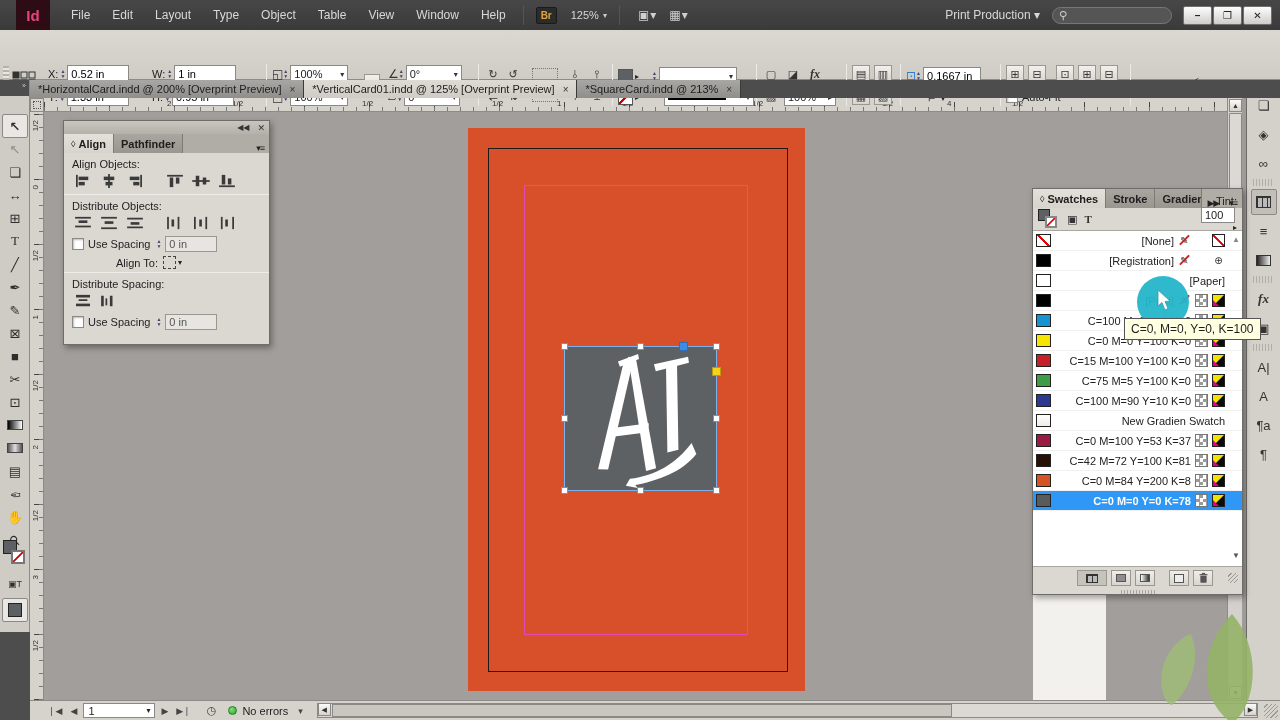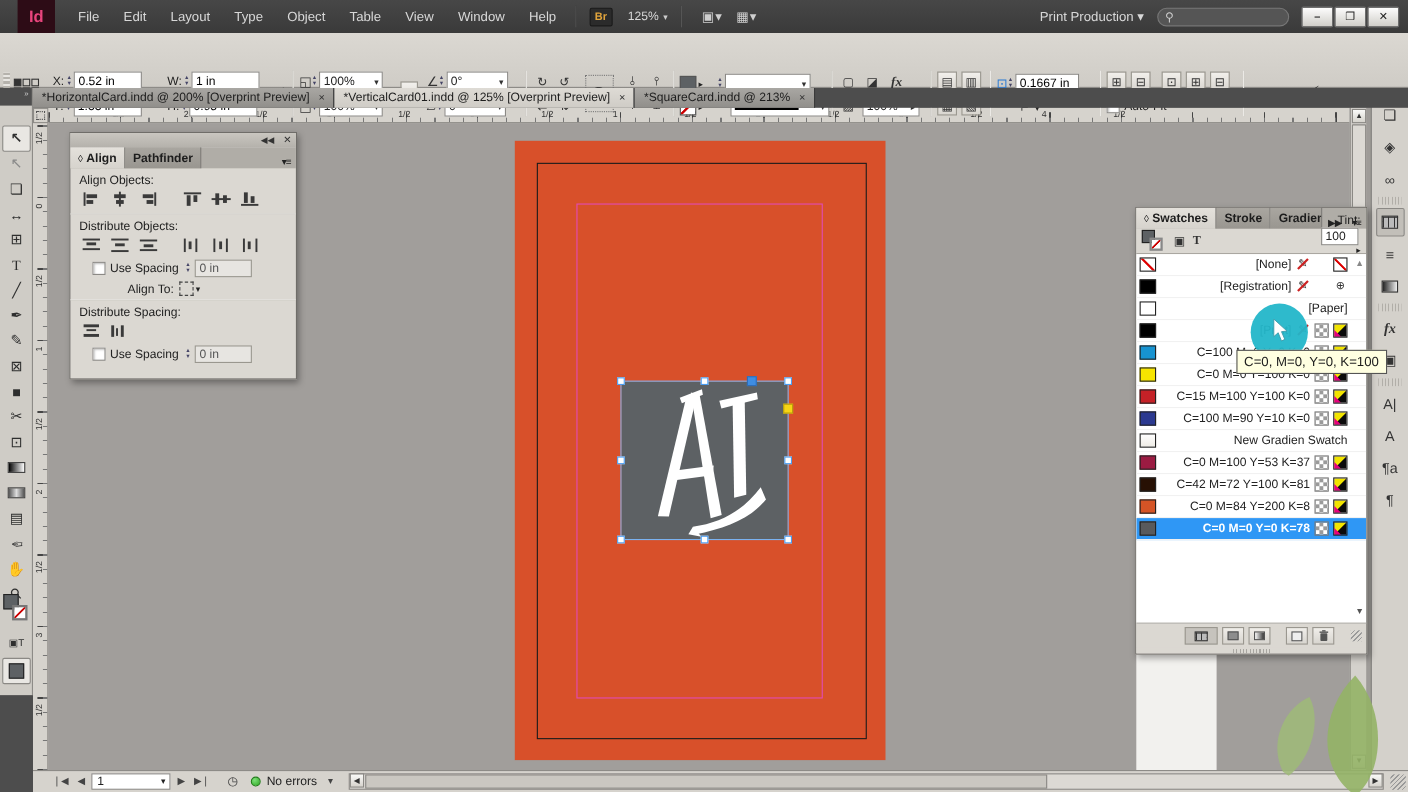--- a/index.html
+++ b/index.html
@@ -118,21 +118,21 @@
   .panel-menu-btn{margin-left:auto;font-size:9px;color:#222;padding:0 5px;letter-spacing:-1px;}
 
   
   #align-panel{left:63px;top:120px;width:207px;height:225px;}
   .ap-label{font-size:11px;color:#1d1d1d;margin:5px 0 2px 8px;}
   .ap-iconrow{display:flex;align-items:center;margin:1px 6px 4px 6px;}
   .ap-icon{width:26px;height:18px;display:flex;align-items:center;justify-content:center;}
   .ap-icon svg{width:18px;height:14px;fill:#3a3a3a;}
   .ap-gapL{margin-left:14px;}
   .ap-hr{height:1px;background:#a5a29c;border-bottom:1px solid #efede9;margin:3px 0;}
-  .ap-spacingrow{display:flex;align-items:center;margin:3px 0 2px 20px;font-size:11px;}
+  .ap-spacingrow{display:flex;align-items:center;margin:3px 0 2px 8px;font-size:11px;}
   .ap-field{width:52px;height:16px;border:1px solid #9a978f;background:#e7e5e1;color:#555;font-size:11px;display:flex;align-items:center;padding:0 3px;margin-left:2px;}
   .ap-alignto{display:flex;align-items:center;margin:4px 0 3px 52px;font-size:11px;}
   .ap-dashedbox{width:13px;height:13px;border:1px dashed #444;margin:0 2px 0 5px;}
 
   
   #swatches-panel{left:1032px;top:188px;width:211px;height:407px;display:flex;flex-direction:column;}
   #sw-toolbar{height:23px;display:flex;align-items:center;padding:0 5px;background:#dbd8d2;border-bottom:1px solid #aaa7a1;}
   #sw-proxy{position:relative;width:22px;height:20px;}
   #sw-proxy .f{position:absolute;left:0;top:0;width:12px;height:12px;background:#5d6164;border:1px solid #222;}
   #sw-proxy .s{position:absolute;left:7px;top:7px;width:12px;height:12px;border:2px solid #888;background:linear-gradient(135deg,#fff 40%,#c00 46%,#c00 54%,#fff 60%);}
@@ -859,20 +859,28 @@
         </div>
         <div class="sw-row">
           <span class="sw-chip" style="background: rgb(197, 33, 39);"></span>
           <span class="sw-name">C=15 M=100 Y=100 K=0</span>
           <span class="sw-icons">
             <span class="sw-ic ic-process"></span>
             <span class="sw-ic ic-cmyk"></span>
           </span>
         </div>
         <div class="sw-row">
+          <span class="sw-chip" style="background: rgb(63, 156, 70);"></span>
+          <span class="sw-name">C=75 M=5 Y=100 K=0</span>
+          <span class="sw-icons">
+            <span class="sw-ic ic-process"></span>
+            <span class="sw-ic ic-cmyk"></span>
+          </span>
+        </div>
+        <div class="sw-row">
           <span class="sw-chip" style="background: rgb(43, 57, 144);"></span>
           <span class="sw-name">C=100 M=90 Y=10 K=0</span>
           <span class="sw-icons">
             <span class="sw-ic ic-process"></span>
             <span class="sw-ic ic-cmyk"></span>
           </span>
         </div>
         <div class="sw-row">
           <span class="sw-chip gradient"></span>
           <span class="sw-name">New Gradien Swatch</span>

